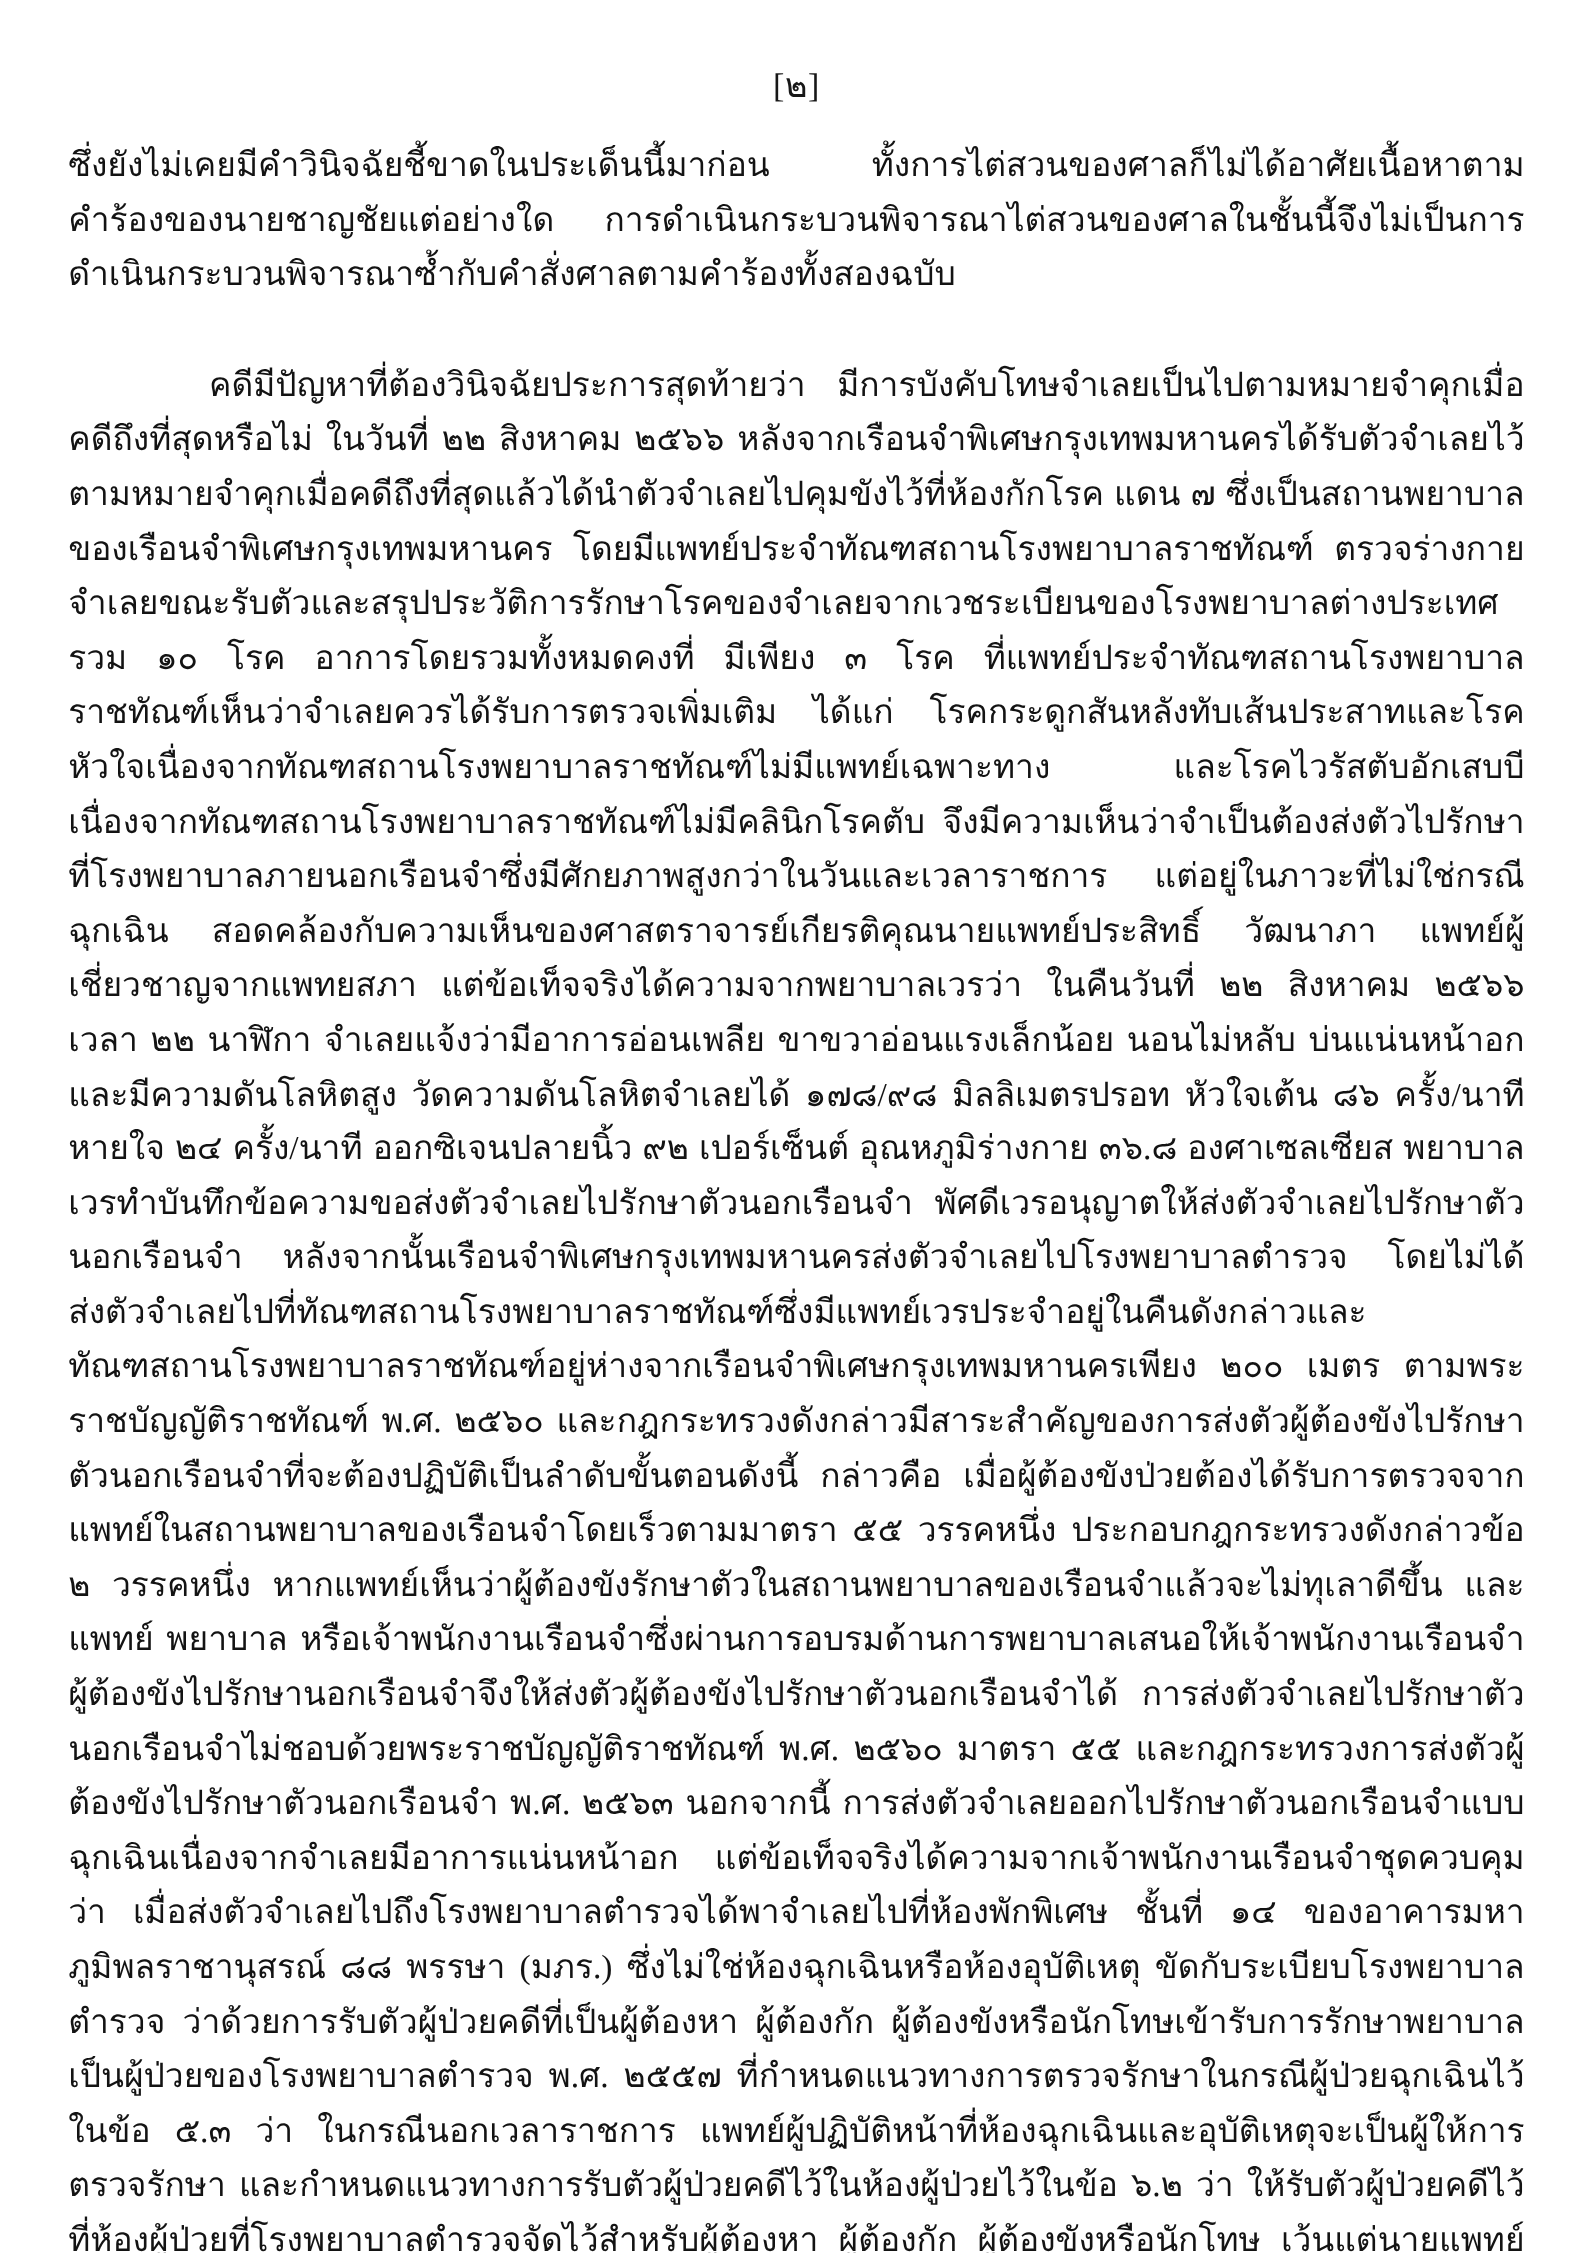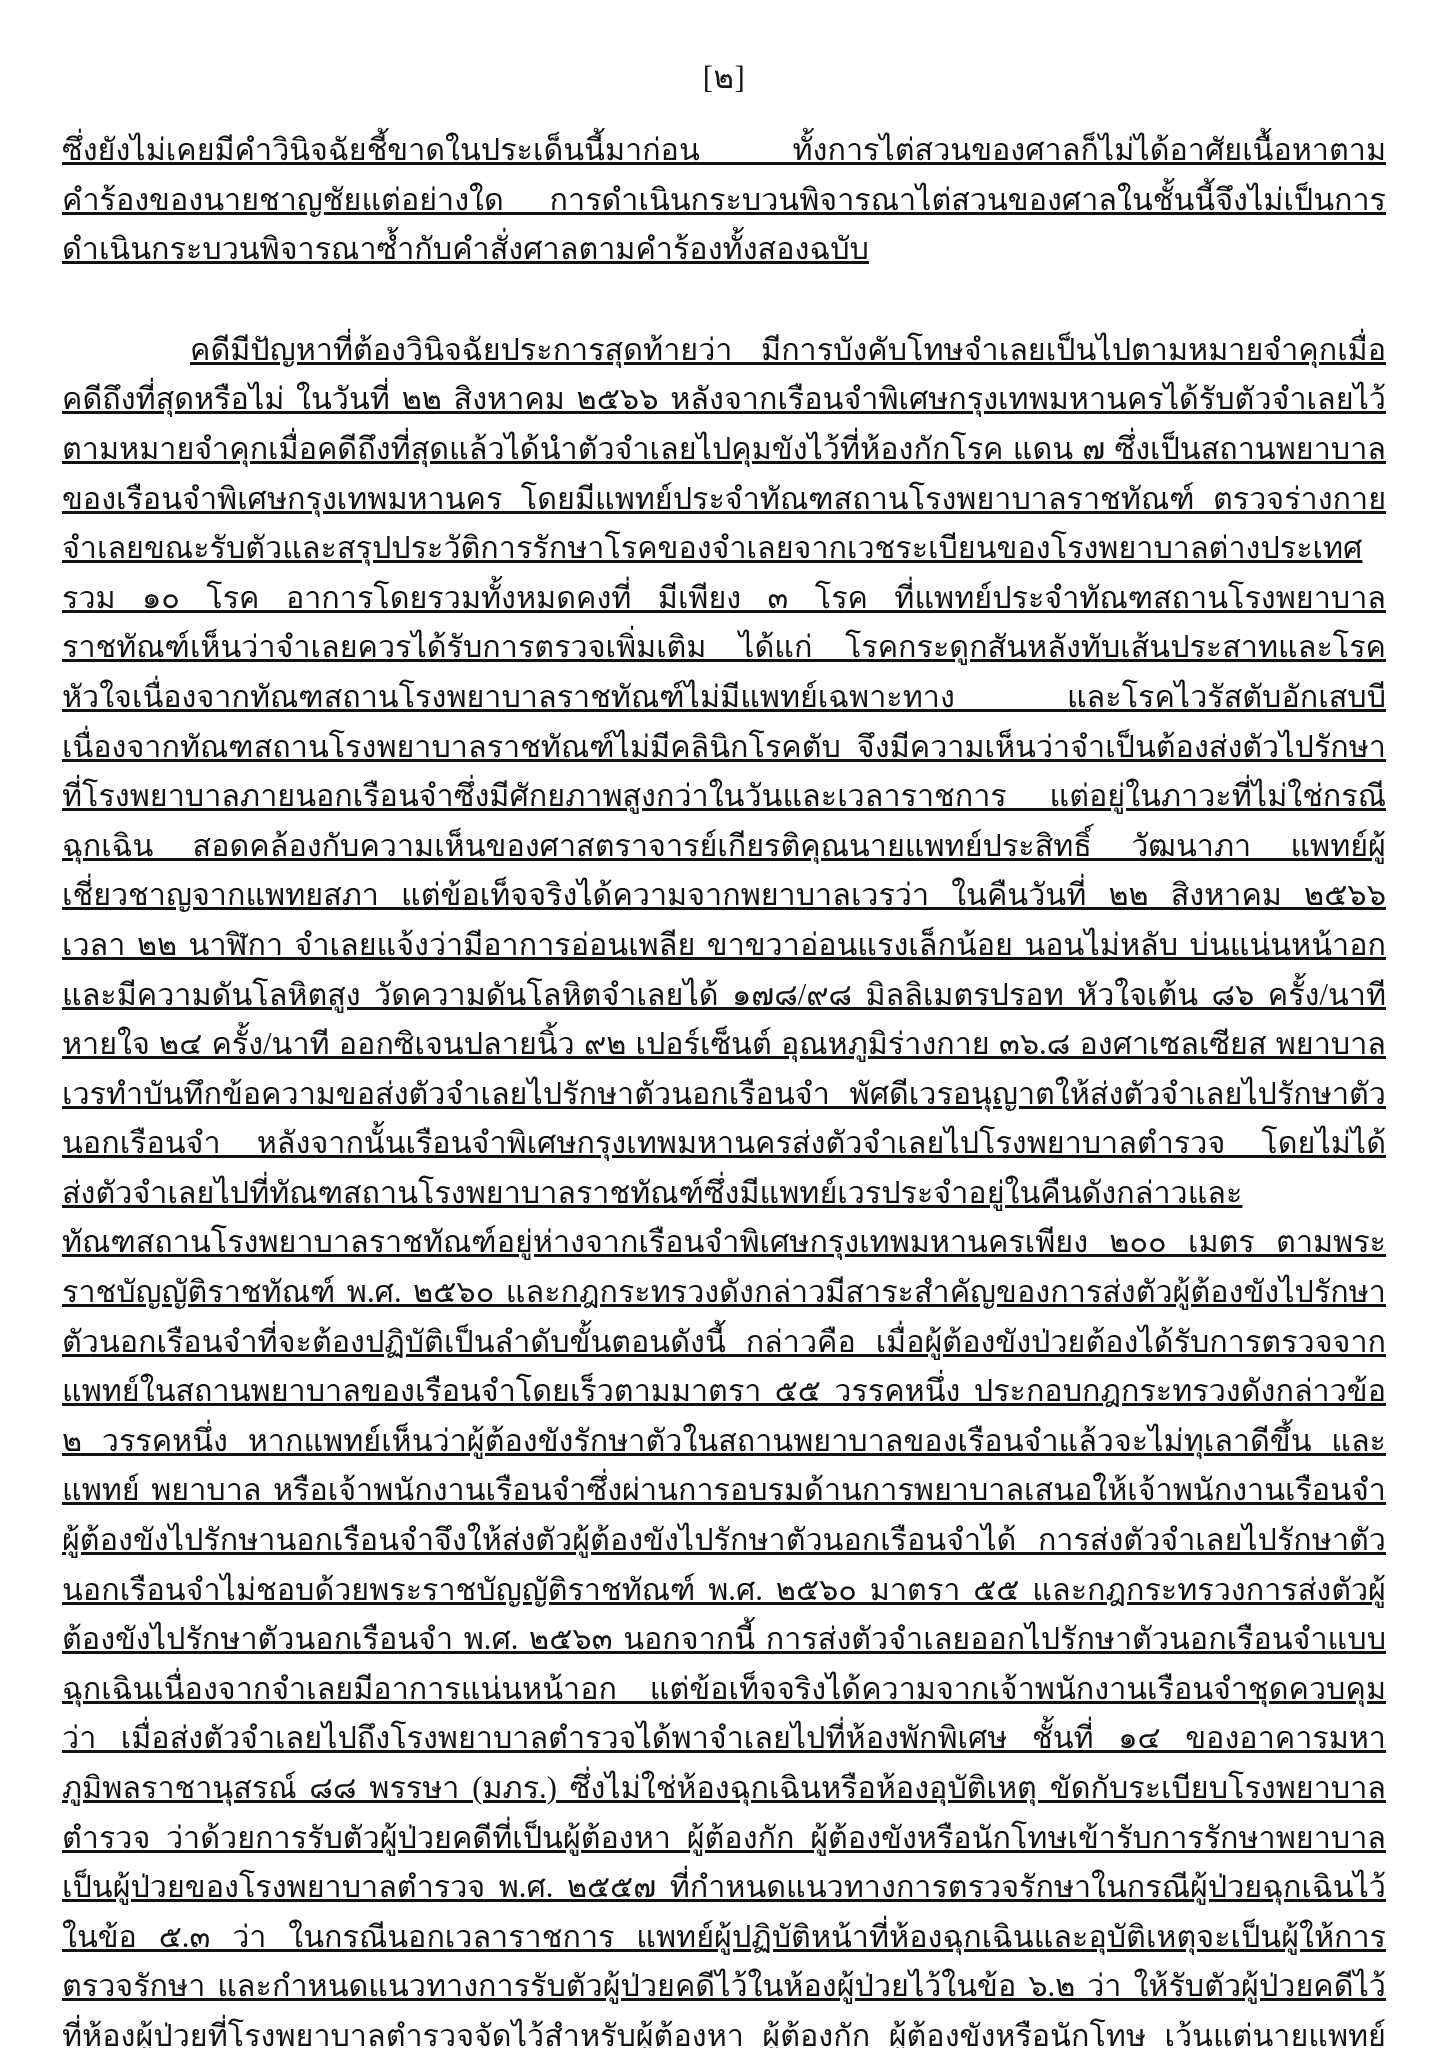--- a/index.html
+++ b/index.html
@@ -47,21 +47,20 @@
 
   p.para {
     margin: 0;
     font-size: 30.5px;
     line-height: 49.6px;
     text-align: justify;
     text-justify: inter-word;
     text-align-last: left;
     word-spacing: 0.5px;
     color: #131313;
-    text-decoration: underline;
     -webkit-font-smoothing: antialiased;
   }
 
   p.para.indented {
     text-indent: 128px;
   }
 
   
   .para-gap {
     height: 51px;

